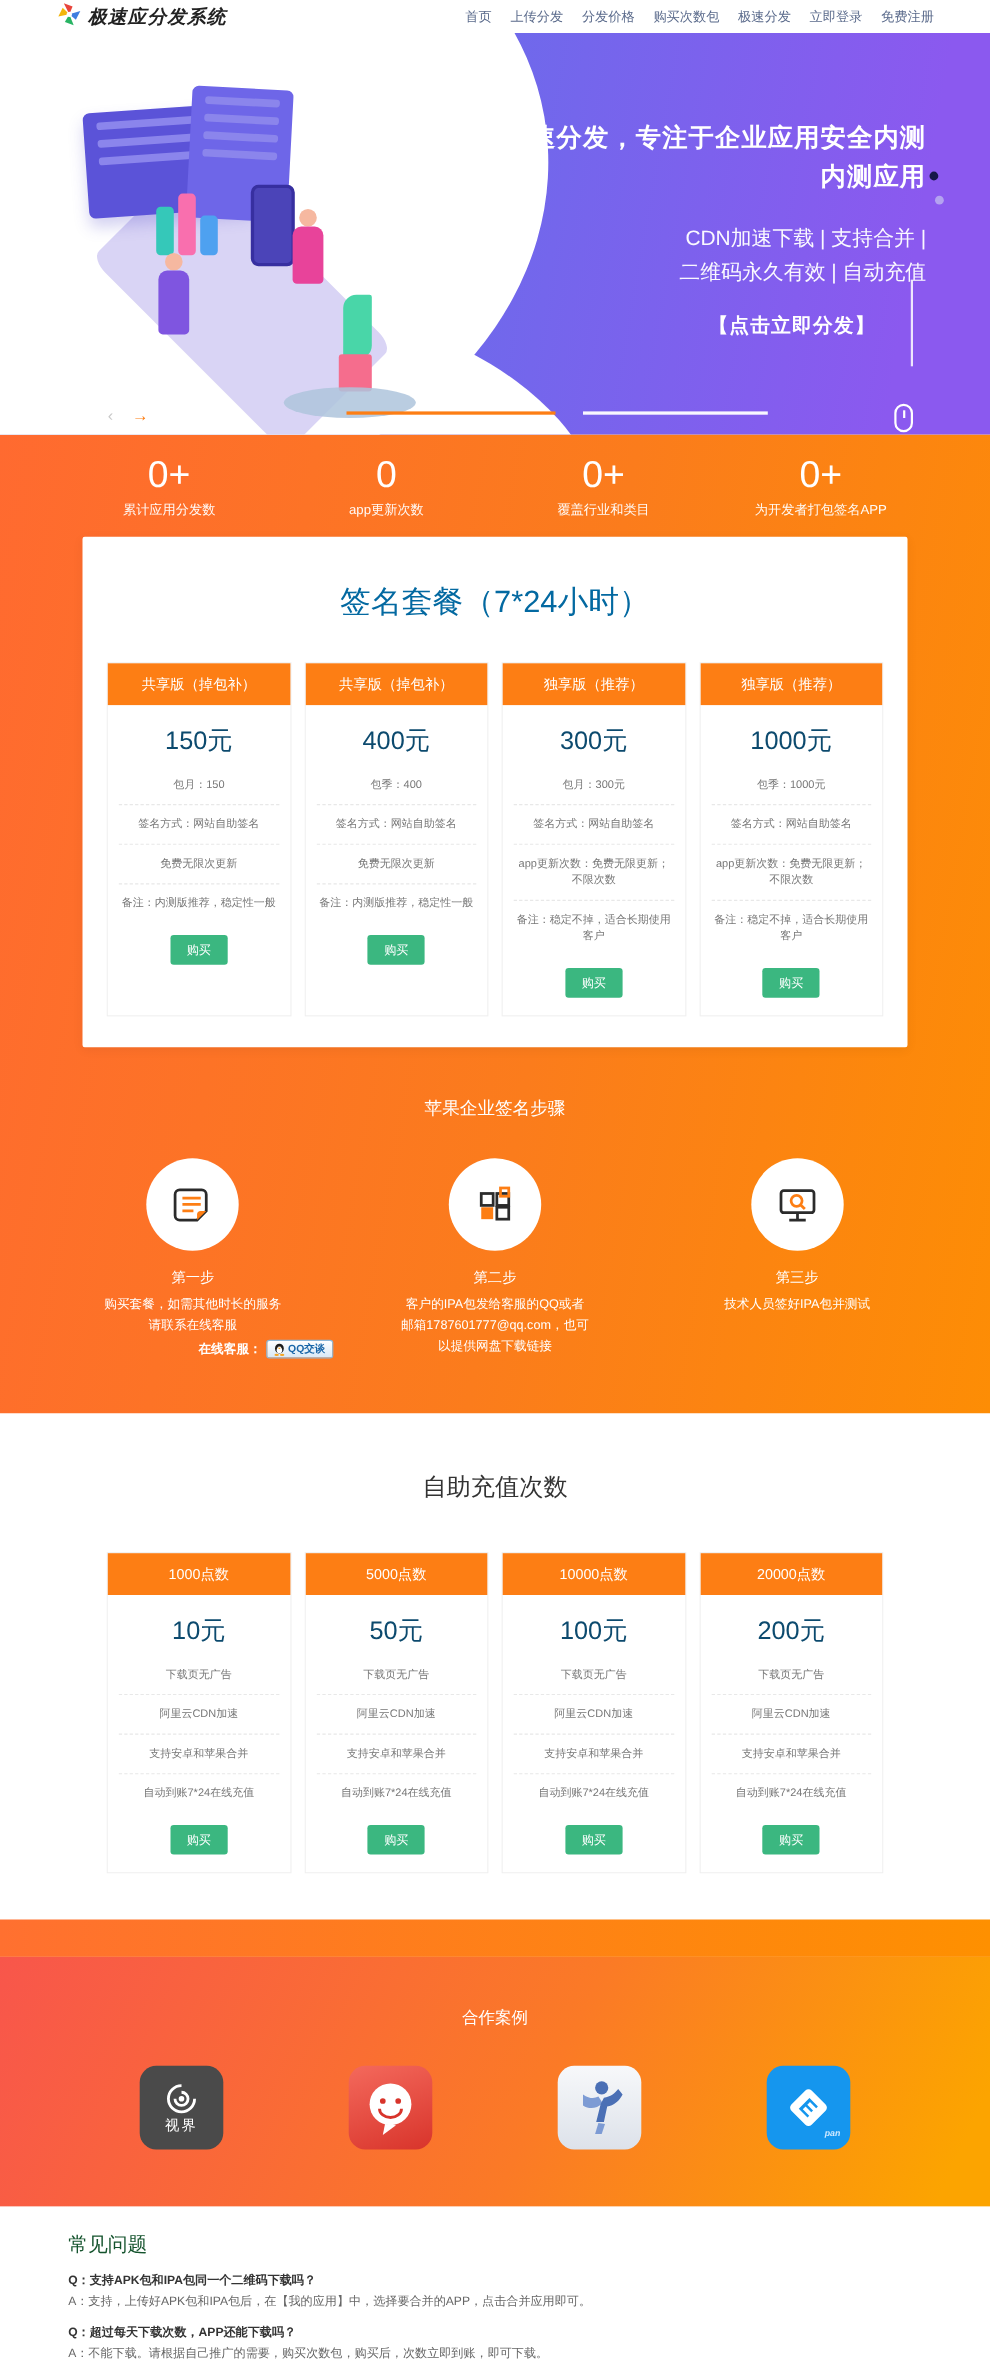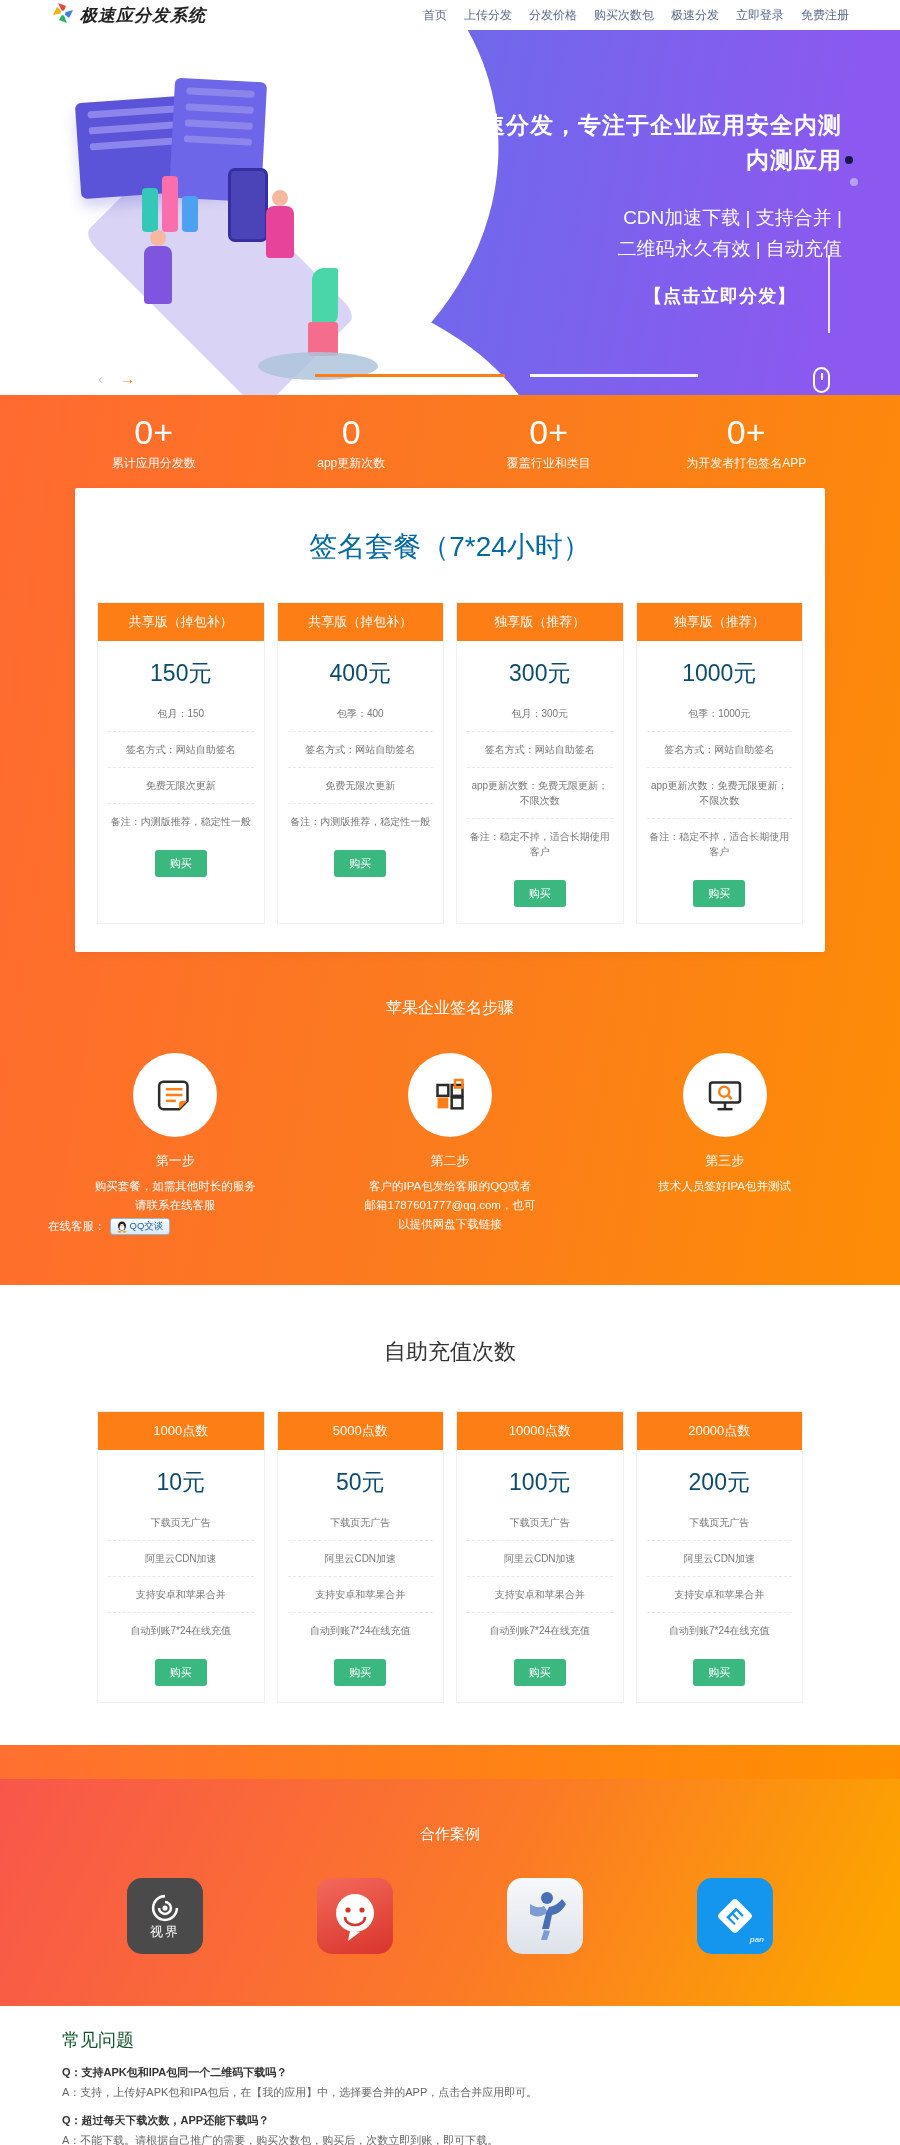--- a/index.html
+++ b/index.html
@@ -77,21 +77,21 @@
              border:none; border-radius:3px; cursor:pointer; }
 
   .steps { padding:46px 0 50px; color:#fff; text-align:center; }
   .steps-title { font-size:16px; margin-bottom:34px; font-weight:400; }
   .steps-row { display:flex; padding:0 38px; }
   .step { flex:1; padding:0 10px; }
   .circle { width:84px; height:84px; border-radius:50%; background:#fff; margin:0 auto;
             display:flex; align-items:center; justify-content:center; }
   .step-name { margin-top:15px; font-size:13px; }
   .step-desc { margin-top:7px; font-size:11.5px; line-height:19px; white-space:pre-line; }
-  .qq-row { margin-top:3px; font-size:11.5px; display:flex; align-items:center; justify-content:flex-start; gap:4px; }
+  .qq-row { margin-top:3px; font-size:11.5px; display:flex; align-items:center; justify-content:flex-end; gap:4px;font-weight:bold; }
 
   .qq-btn { display:inline-flex; align-items:center; gap:3px; background:linear-gradient(#fefefe,#d9e9f6);
             border:1px solid #8db8d8; border-radius:3px; padding:1px 6px; font-size:9.5px; color:#1a66a8; cursor:pointer; }
 
   
   .recharge { background:#fff; padding:52px 97px 42px; }
   .recharge-title { text-align:center; font-size:22px; font-weight:400; margin-bottom:44px; }
 
   
   .coop-strip { height:34px; background:linear-gradient(90deg,#ff7030,#fe9000); }

